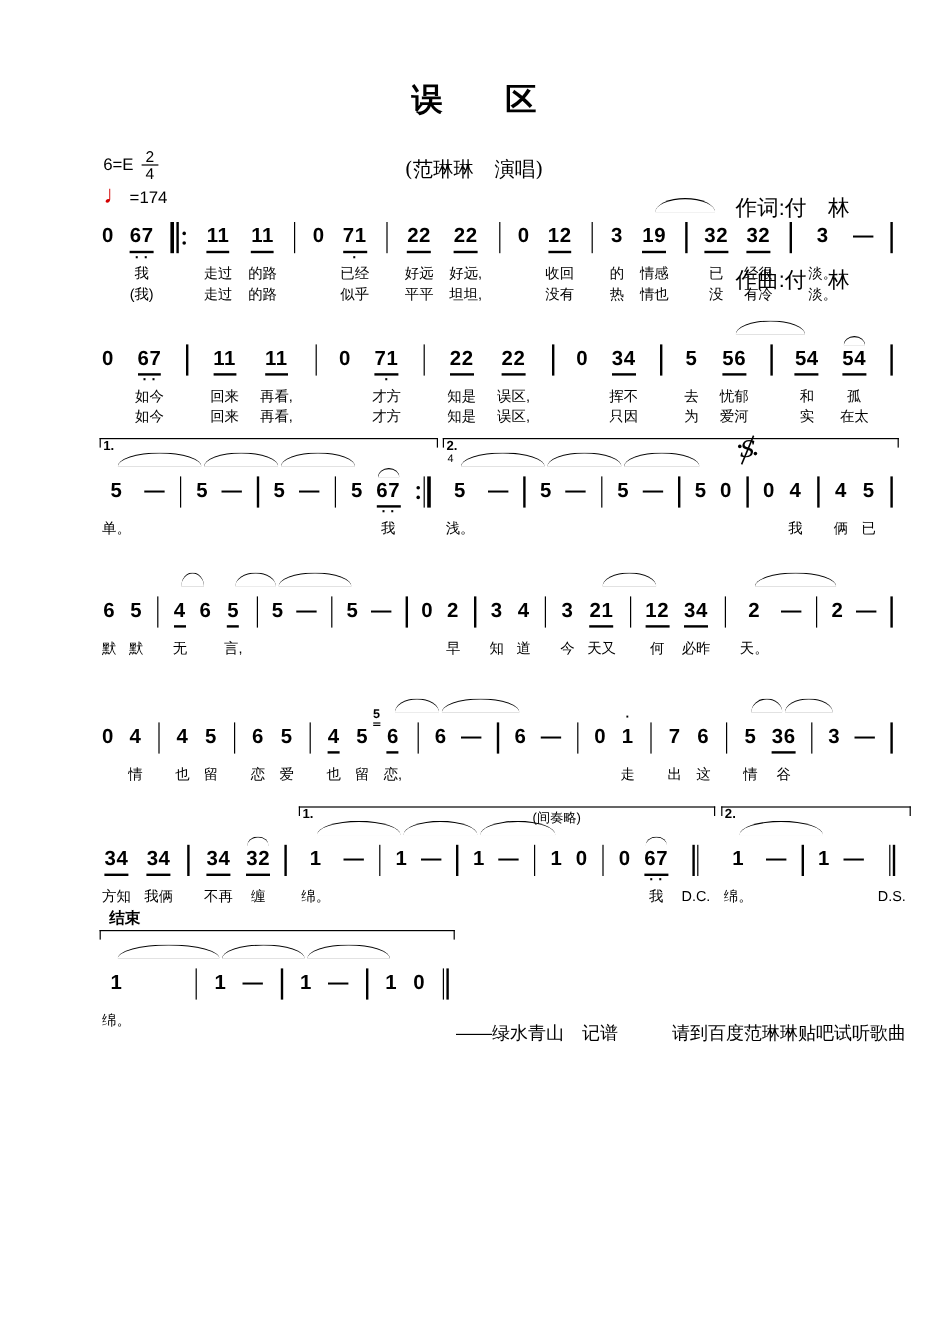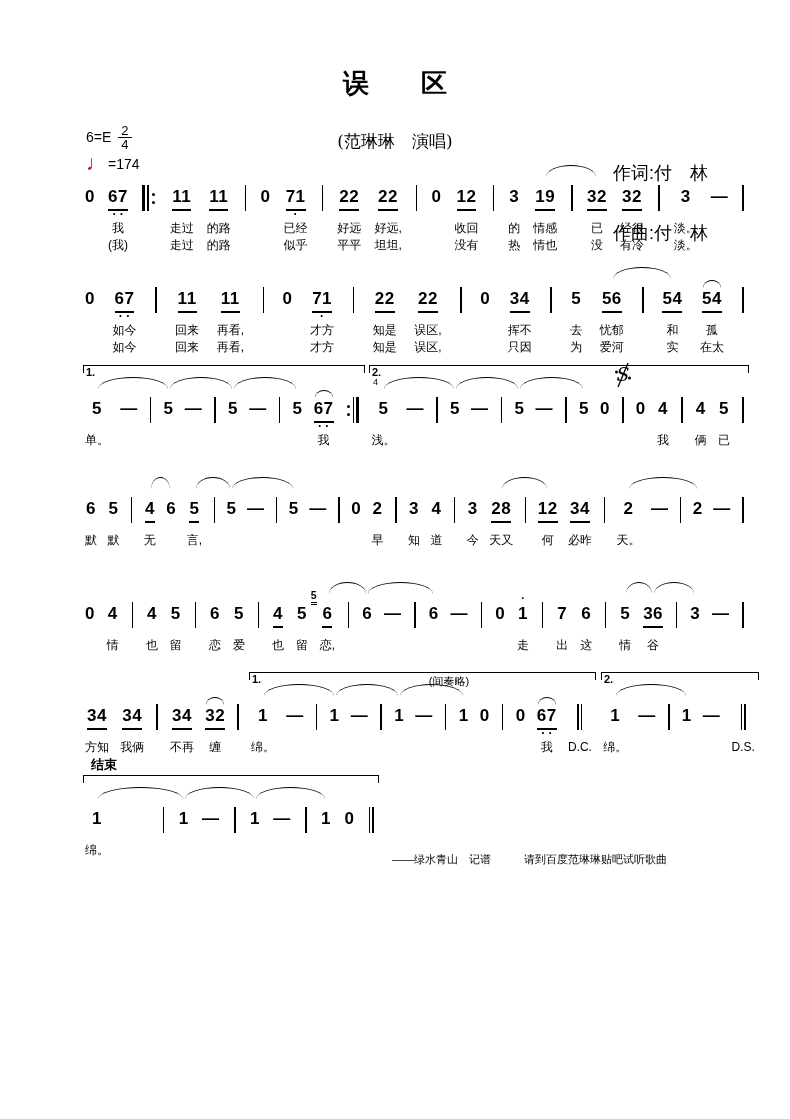--- a/index.html
+++ b/index.html
@@ -10,21 +10,21 @@
   .subtitle{position:absolute;top:130px;left:0;width:100%;text-align:center;
          font-size:17px;font-family:"DejaVu Serif",serif;white-space:pre}
   .credits{position:absolute;right:82px;top:123px;font-size:18px;line-height:20px;white-space:pre}
   .keyblock{position:absolute;left:86px;top:122px;font-size:14px}
   .keyrow{display:flex;align-items:center;gap:7px;height:30px}
   .frac{display:inline-flex;flex-direction:column;align-items:center;font-size:13px;line-height:13px}
   .ftop{border-bottom:1px solid #000;padding:0 3px}
   .temporow{display:flex;align-items:flex-end;margin-top:1px}
   .qnote{color:#d40000;font-size:21px;font-weight:bold;line-height:19px;margin-right:1px}
   .tempoval{font-size:14px}
-  .footer{position:absolute;left:392px;top:852px;font-size:11px;white-space:pre}
+  .footer{position:absolute;left:380px;top:852px;font-size:15px;white-space:pre}
 
   .line{position:absolute;padding-top:26px}
   .line-0{top:152px;left:85px;width:660px}
   .line-1{top:254px;left:85px;width:660px}
   .line-2{top:364px;left:85px;width:660px}
   .line-3{top:464px;left:85px;width:660px}
   .line-4{top:569px;left:85px;width:660px}
   .line-5{top:671px;left:85px;width:670px}
   .line-6{top:774px;left:85px;width:290px}
   .tokrow{display:flex;justify-content:space-between;align-items:flex-start}
@@ -977,21 +977,21 @@
             <div class="mid">
               <span class="num">3</span>
             </div>
             <div class="db"></div>
             <div class="l1">今</div>
             <div class="l2"></div>
           </div>
           <div class="tok">
             <div class="da"></div>
             <div class="mid">
-              <span class="num u">28</span>
+              <span class="num u">21</span>
             </div>
             <div class="db"></div>
             <div class="l1">天又</div>
             <div class="l2"></div>
           </div>
           <div class="tok">
             <div class="da"></div>
             <div class="mid">
               <i class="bl"></i>
             </div>
@@ -1628,21 +1628,21 @@
         <div class="arc" style="left: 179px; width: 70px;"></div>
         <div class="arc" style="left: 251px; width: 62px;"></div>
         <div class="arc" style="left: 315px; width: 63px;"></div>
         <div class="arc" style="left: 531px; width: 70px;"></div>
         <div class="bracket" style="left: 164px; width: 345px;">
           <span class="blabel">1.</span>
         </div>
         <div class="bracket" style="left: 516px; width: 156px;">
           <span class="blabel">2.</span>
         </div>
-        <div class="annot" style="left: 364px;">(间奏略)</div>
+        <div class="annot" style="left: 379px;">(间奏略)</div>
       </div>
       <div class="line line-6">
         <div class="pre-label">结束</div>
         <div class="tokrow">
           <div class="tok">
             <div class="da"></div>
             <div class="mid">
               <span class="num">1</span>
             </div>
             <div class="db"></div>

